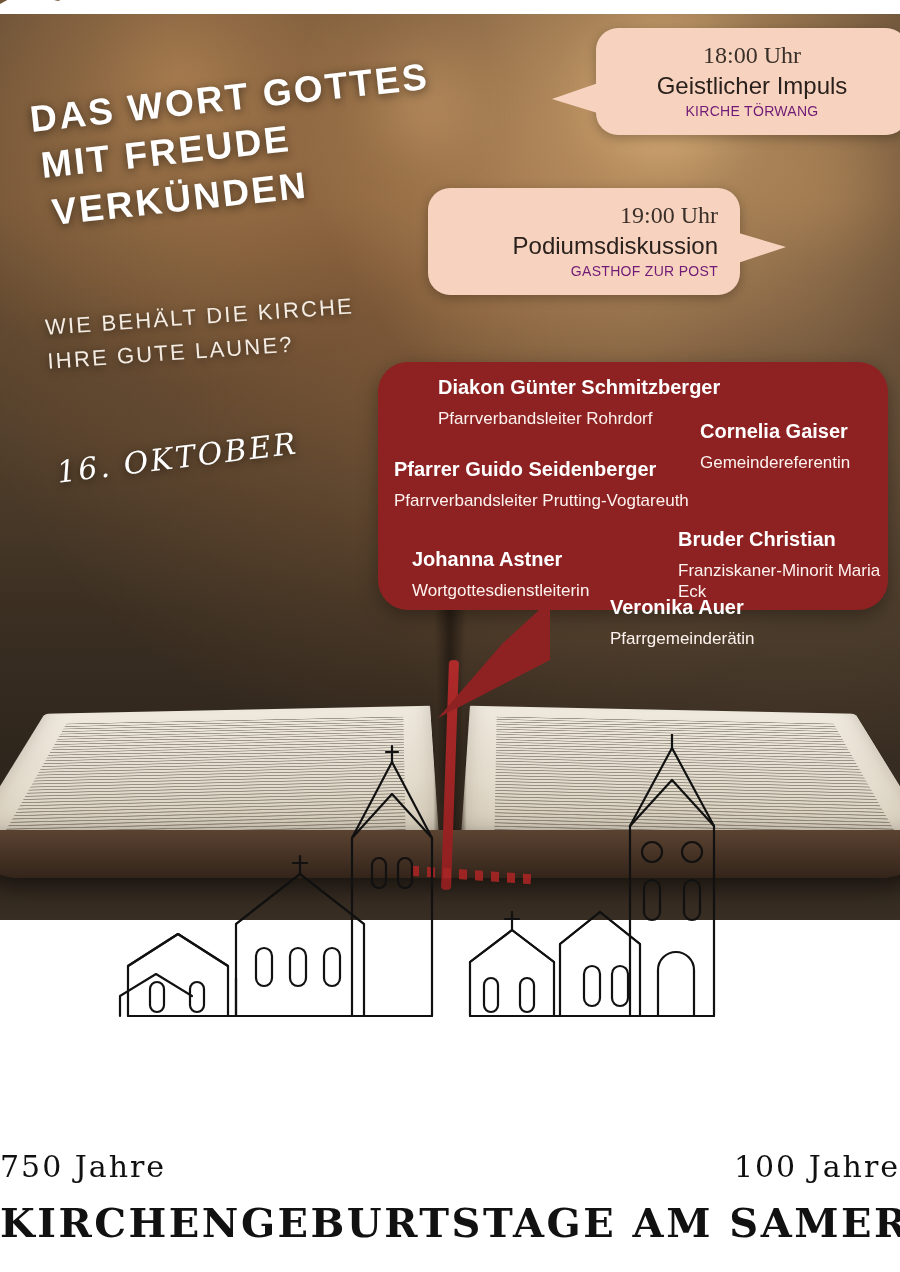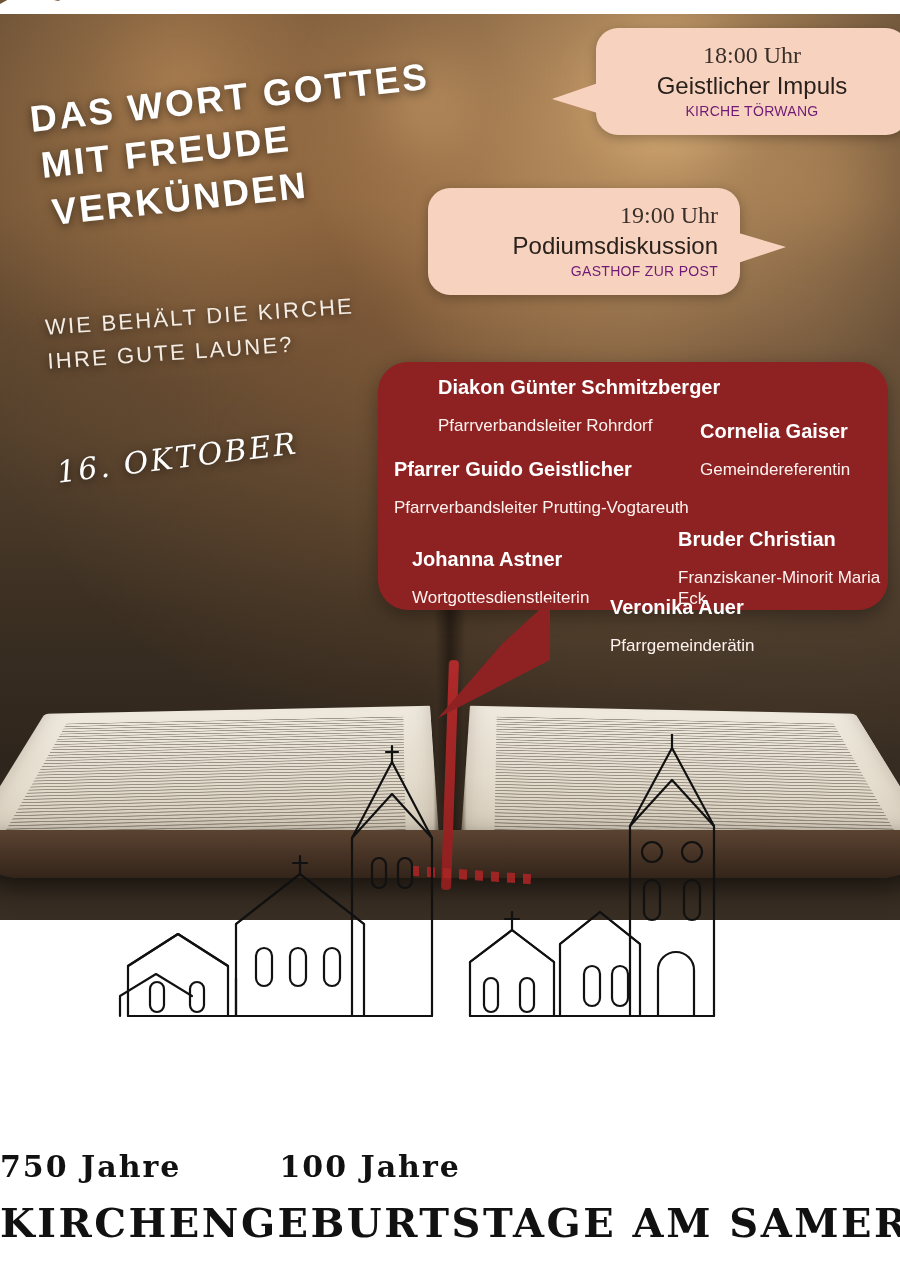--- a/index.html
+++ b/index.html
@@ -220,21 +220,21 @@
   }
   .panel-tail {
     position: absolute;
     left: 432px;
     top: 600px;
     width: 120px;
     height: 120px;
   }
   .person { position: absolute; color: #ffffff; }
   .person .nm { font-weight: 700; font-size: 20px; line-height: 1.15; }
-  .person .ro { font-size: 17px; line-height: 1.25; margin-top: 16px; color: #fdf2ee; }
+  .person .ro { font-size: 17px; line-height: 1.25; margin-top: 9px; color: #fdf2ee; }
   #p0 { left: 60px; top: 14px; }
   #p1 { left: 322px; top: 58px; }
   #p2 { left: 16px; top: 96px; }
   #p3 { left: 300px; top: 166px; }
   #p4 { left: 232px; top: 234px; }
   #p5 { left: 34px; top: 186px; }
 
   
   .churches {
     position: absolute;
@@ -243,25 +243,25 @@
     bottom: 118px;
     height: 420px;
   }
 
   
   .years {
     position: absolute;
     bottom: 88px;
     left: 0; right: 0;
     display: flex;
-    justify-content: flex-start;
+    justify-content: space-between;
     gap: 98px;
     color: #111111;
     font-family: "DejaVu Serif", serif;
-    font-weight: 700;
+    font-weight: 400;
     font-size: 30px;
     letter-spacing: 2px;
   }
   .footer-title {
     position: absolute;
     bottom: 26px;
     left: 0; right: 0;
     text-align: center;
     color: #111111;
     font-family: "DejaVu Serif", serif;
@@ -330,21 +330,21 @@
   <div class="panel">
     <div class="person" id="p0">
       <div class="nm">Diakon Günter Schmitzberger</div>
       <div class="ro">Pfarrverbandsleiter Rohrdorf</div>
     </div>
     <div class="person" id="p1">
       <div class="nm">Cornelia Gaiser</div>
       <div class="ro">Gemeindereferentin</div>
     </div>
     <div class="person" id="p2">
-      <div class="nm">Pfarrer Guido Geistlicher</div>
+      <div class="nm">Pfarrer Guido Seidenberger</div>
       <div class="ro">Pfarrverbandsleiter Prutting-Vogtareuth</div>
     </div>
     <div class="person" id="p3">
       <div class="nm">Bruder Christian</div>
       <div class="ro">Franziskaner-Minorit Maria Eck</div>
     </div>
     <div class="person" id="p4">
       <div class="nm">Veronika Auer</div>
       <div class="ro">Pfarrgemeinderätin</div>
     </div>

